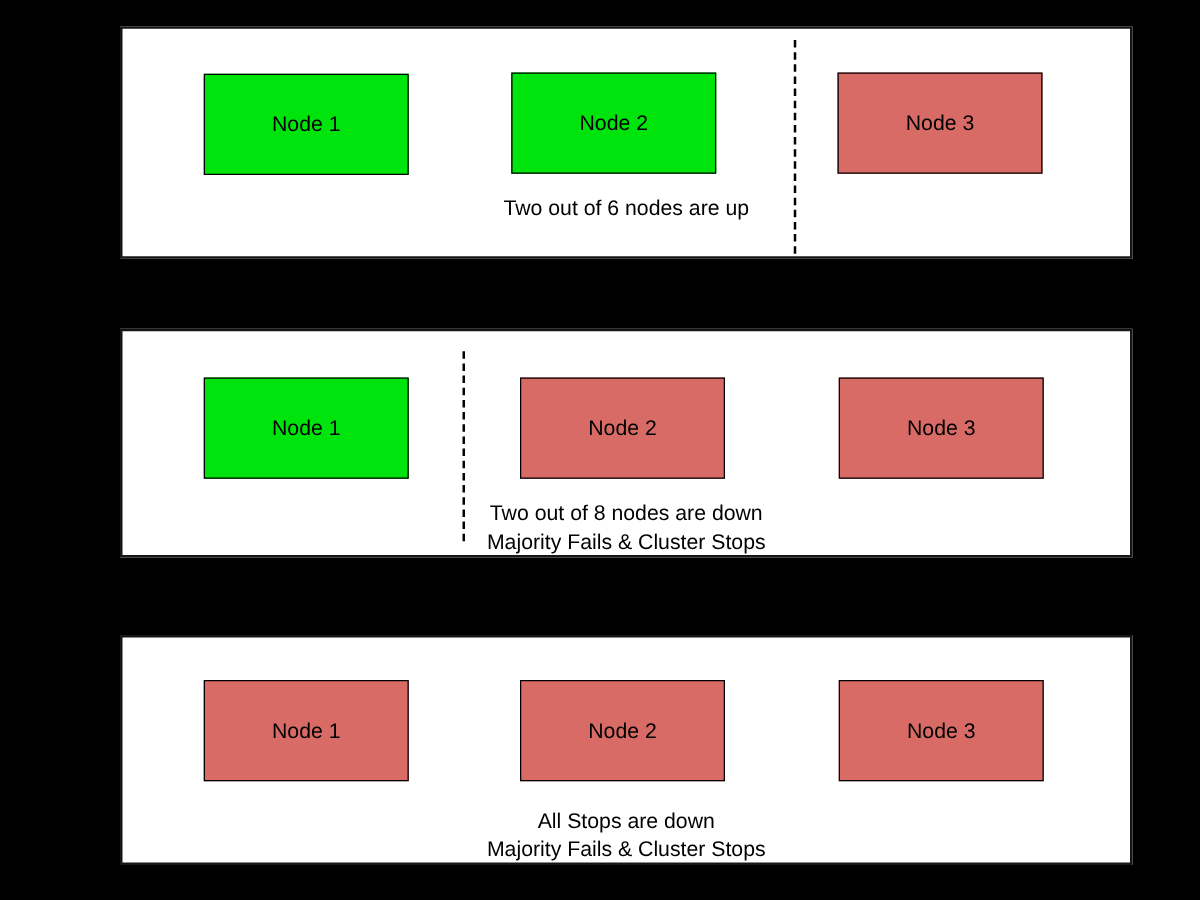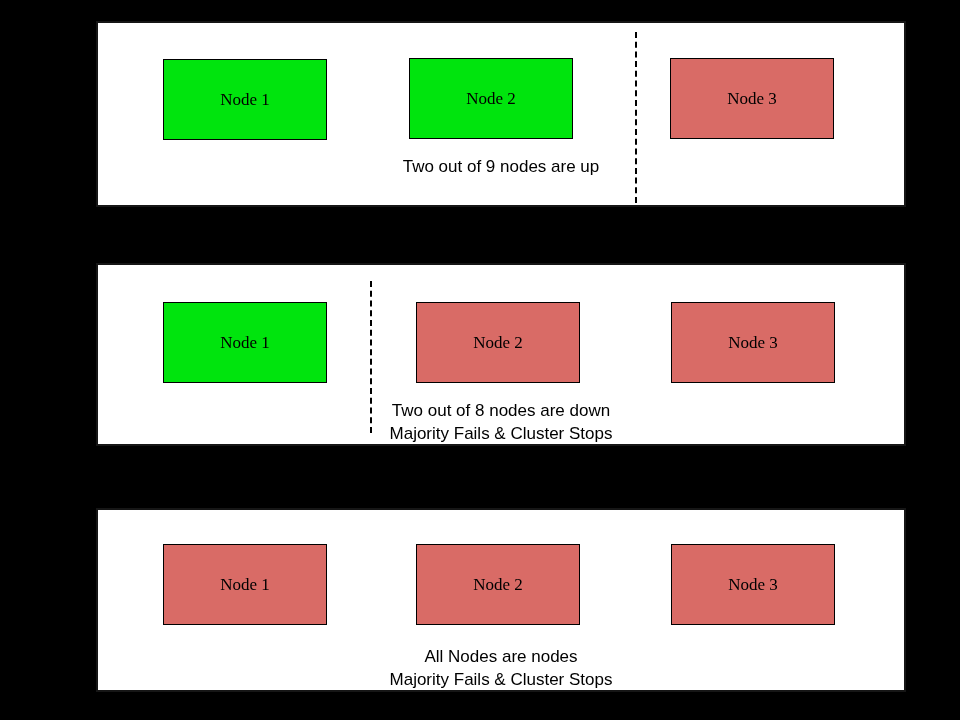--- a/index.html
+++ b/index.html
@@ -35,21 +35,20 @@
     border: 1px solid #000000;
     box-sizing: border-box;
     display: flex;
     align-items: center;
     justify-content: center;
   }
   .node-label {
     font-size: 17px;
     color: #000000;
     white-space: nowrap;
-    font-family: Liberation Serif, serif;
   }
   .divider {
     position: absolute;
     width: 0;
     border-left: 2px dashed #000000;
   }
   .caption {
     position: absolute;
     left: 0;
     width: 806px;
@@ -69,21 +68,21 @@
       <span class="node-label">Node 1</span>
     </div>
     <div class="node" style="left: 311px; top: 35px; background: rgb(0, 228, 13);">
       <span class="node-label">Node 2</span>
     </div>
     <div class="node" style="left: 572px; top: 35px; background: rgb(217, 107, 102);">
       <span class="node-label">Node 3</span>
     </div>
     <div class="divider" style="left:537px; top:9px; height:171px;"></div>
     <div class="caption" style="top:132px;">
-      <div>Two out of 9 nodes are up</div>
+      <div>Two out of 6 nodes are up</div>
     </div>
   </section>
 
   <section class="panel p2">
     <div class="node" style="left: 65px; top: 37px; background: rgb(0, 228, 13);">
       <span class="node-label">Node 1</span>
     </div>
     <div class="node" style="left: 318px; top: 37px; background: rgb(217, 107, 102);">
       <span class="node-label">Node 2</span>
     </div>
@@ -101,18 +100,18 @@
     <div class="node" style="left: 65px; top: 34px; background: rgb(217, 107, 102);">
       <span class="node-label">Node 1</span>
     </div>
     <div class="node" style="left: 318px; top: 34px; background: rgb(217, 107, 102);">
       <span class="node-label">Node 2</span>
     </div>
     <div class="node" style="left: 573px; top: 34px; background: rgb(217, 107, 102);">
       <span class="node-label">Node 3</span>
     </div>
     <div class="caption" style="top:135px;">
-      <div>All Nodes are nodes</div>
+      <div>All Stops are down</div>
       <div>Majority Fails &amp; Cluster Stops</div>
     </div>
   </section>
 
 </div>
 
 </body></html>

